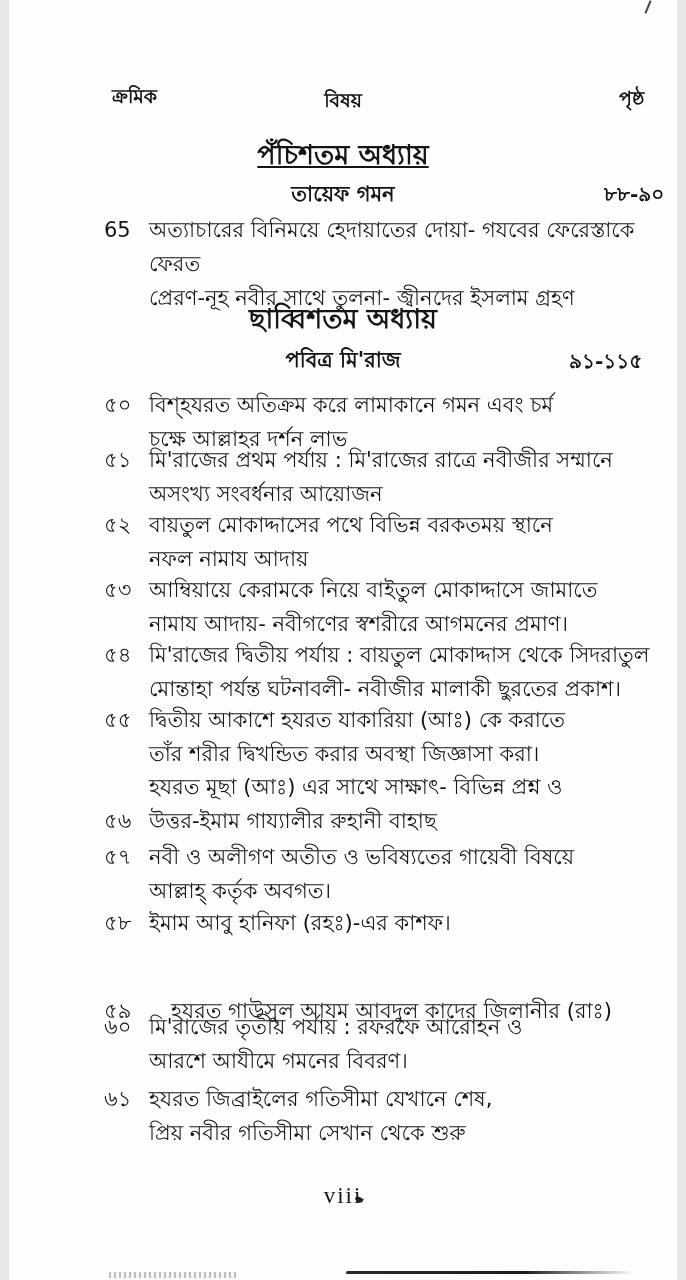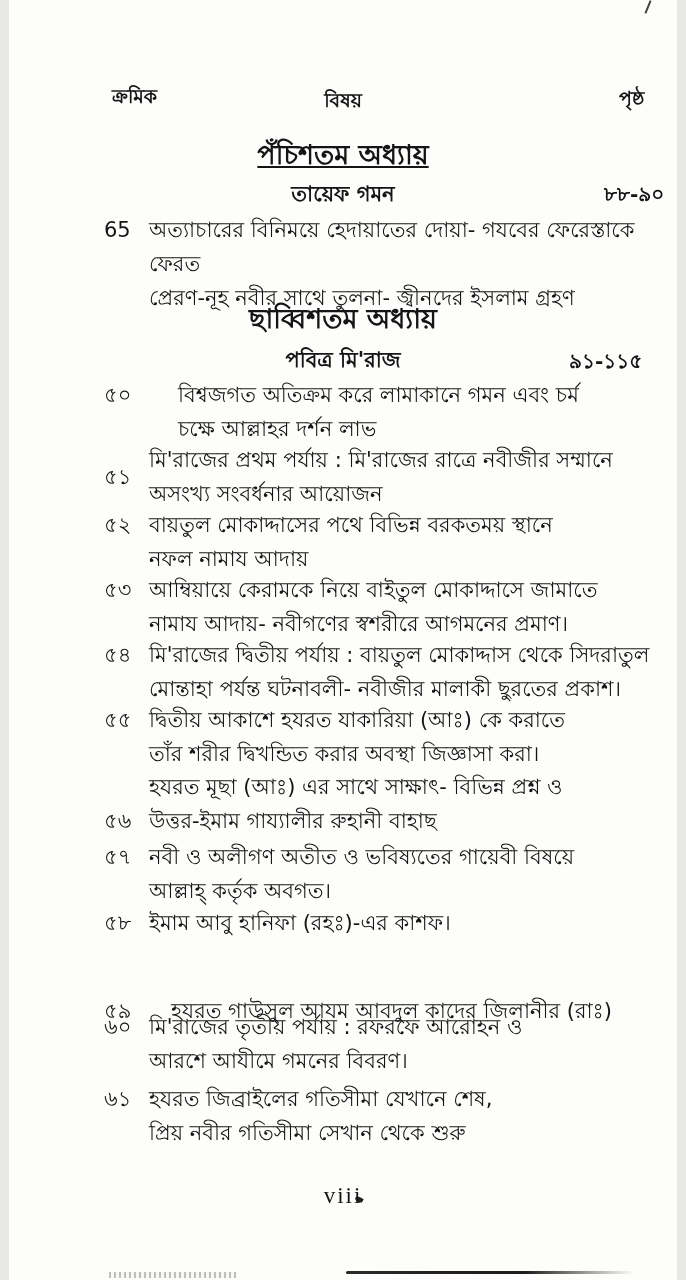--- a/index.html
+++ b/index.html
@@ -80,29 +80,29 @@
     <div class="itext">
       <div>অত্যাচারের বিনিময়ে হেদায়াতের দোয়া- গযবের ফেরেস্তাকে ফেরত</div>
       <div>প্রেরণ-নূহ নবীর সাথে তুলনা- জ্বীনদের ইসলাম গ্রহণ</div>
     </div>
   </div>
 
   <div class="ch-title" style="top:298px;">ছাব্বিশতম অধ্যায়</div>
   <div class="ch-sub" style="top:344px;">পবিত্র মি'রাজ</div>
   <div class="ch-range range-26">৯১-১১৫</div>
 
-  <div class="toc-item" style="top:378px;gap:29px;">
+  <div class="toc-item" style="top:388px;">
     <div class="serial">৫০</div>
     <div class="itext">
-      <div>বিশ্বজগত অতিক্রম করে লামাকানে গমন এবং চর্ম</div>
+      <div>বিশ্হযরত অতিক্রম করে লামাকানে গমন এবং চর্ম</div>
       <div>চক্ষে আল্লাহর দর্শন লাভ</div>
     </div>
   </div>
 
-  <div class="toc-item" style="top:443px;align-items:center;">
+  <div class="toc-item" style="top:443px;">
     <div class="serial">৫১</div>
     <div class="itext">
       <div>মি'রাজের প্রথম পর্যায় : মি'রাজের রাত্রে নবীজীর সম্মানে</div>
       <div>অসংখ্য সংবর্ধনার আয়োজন</div>
     </div>
   </div>
 
   <div class="toc-item" style="top:508px;">
     <div class="serial">৫২</div>
     <div class="itext">

